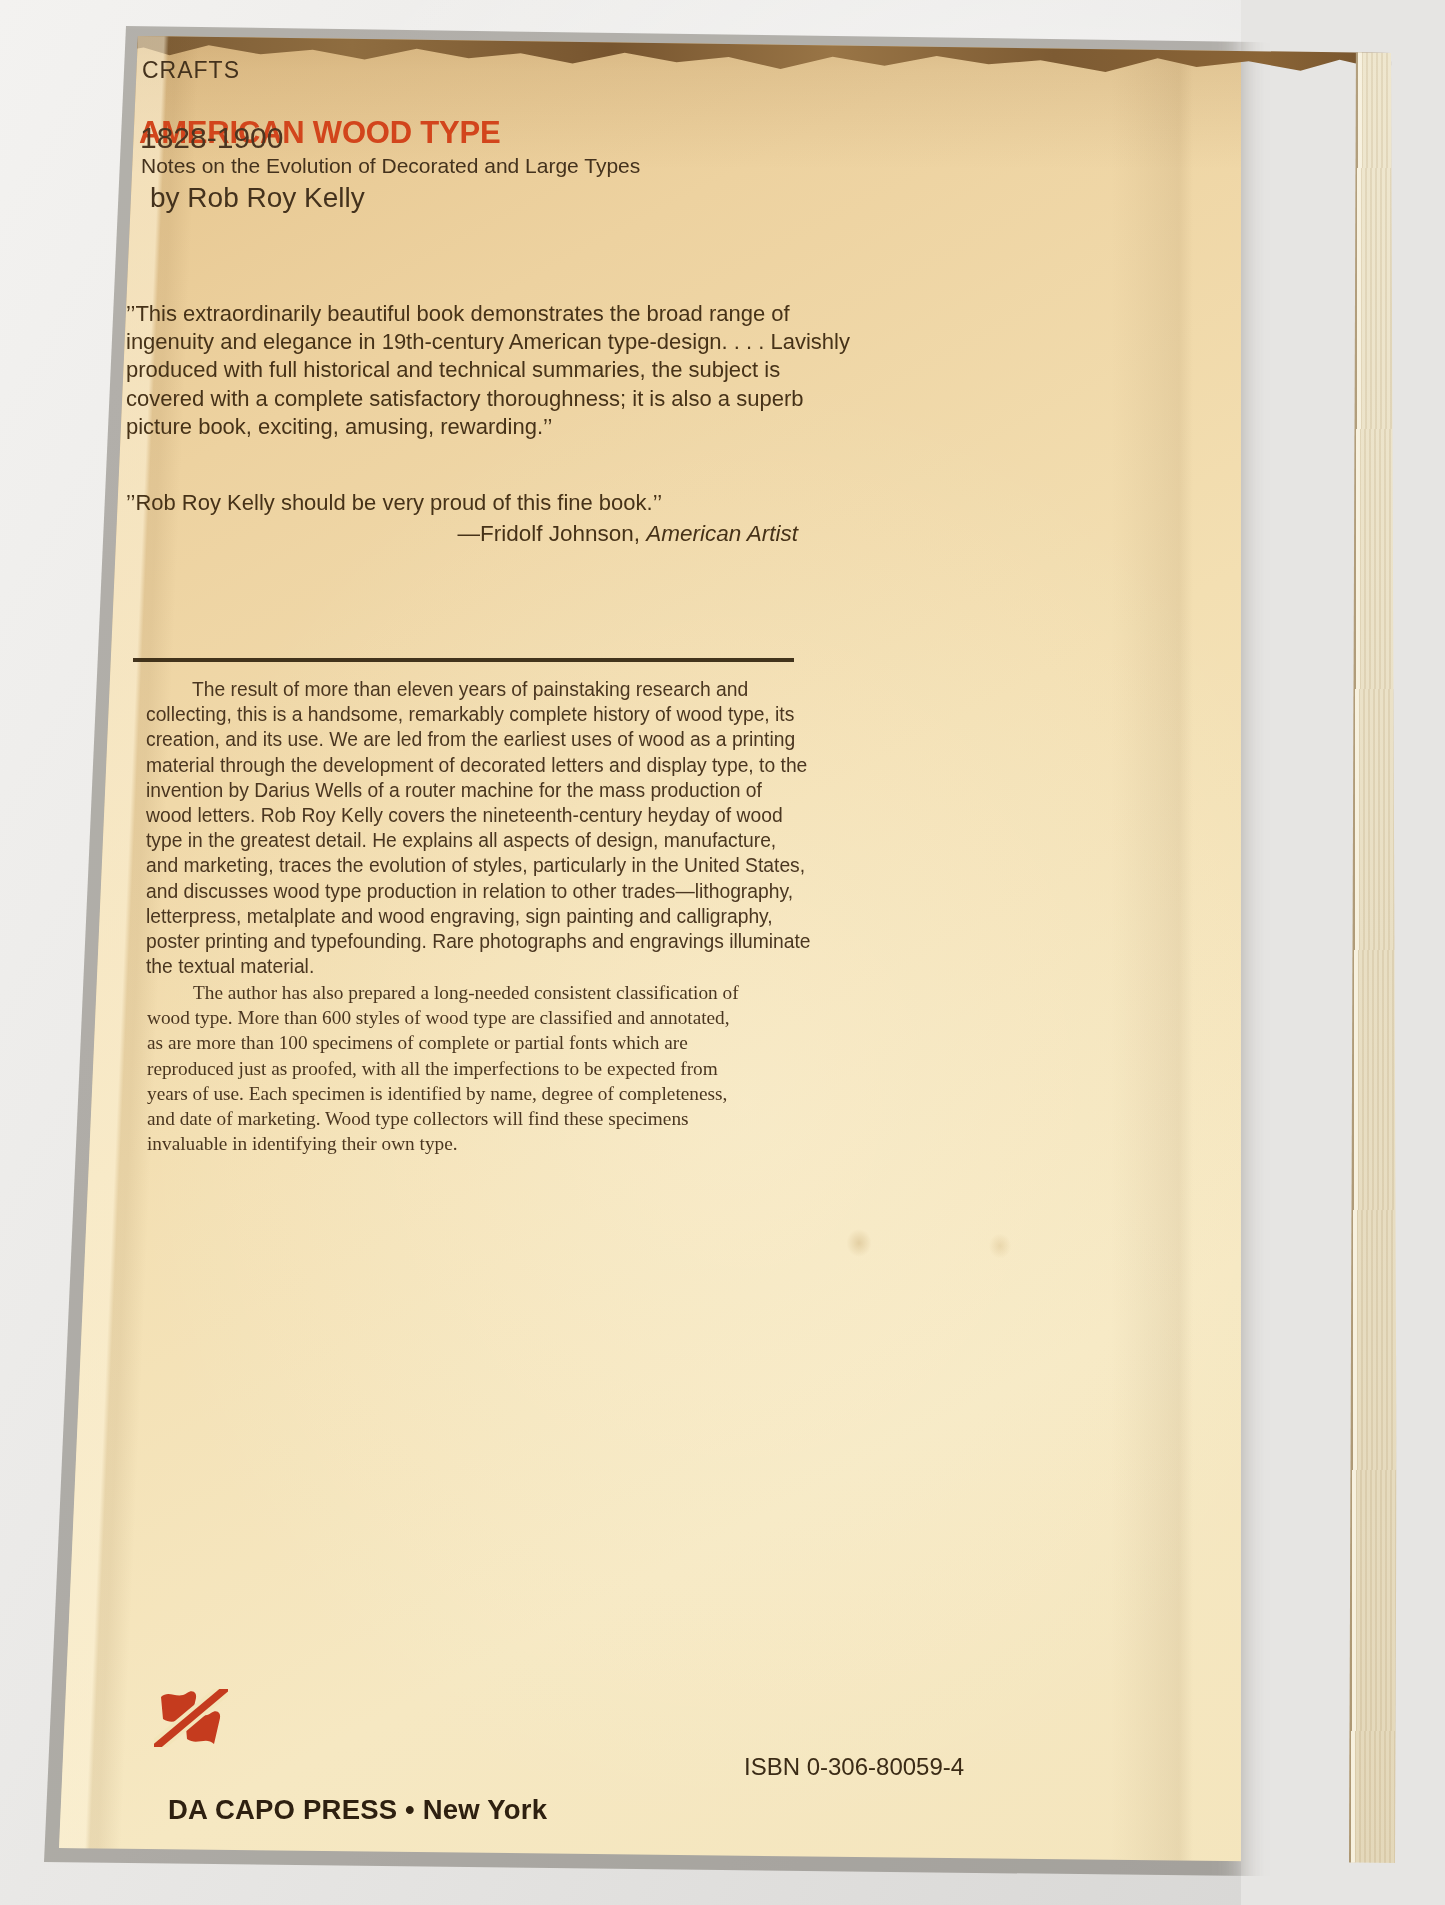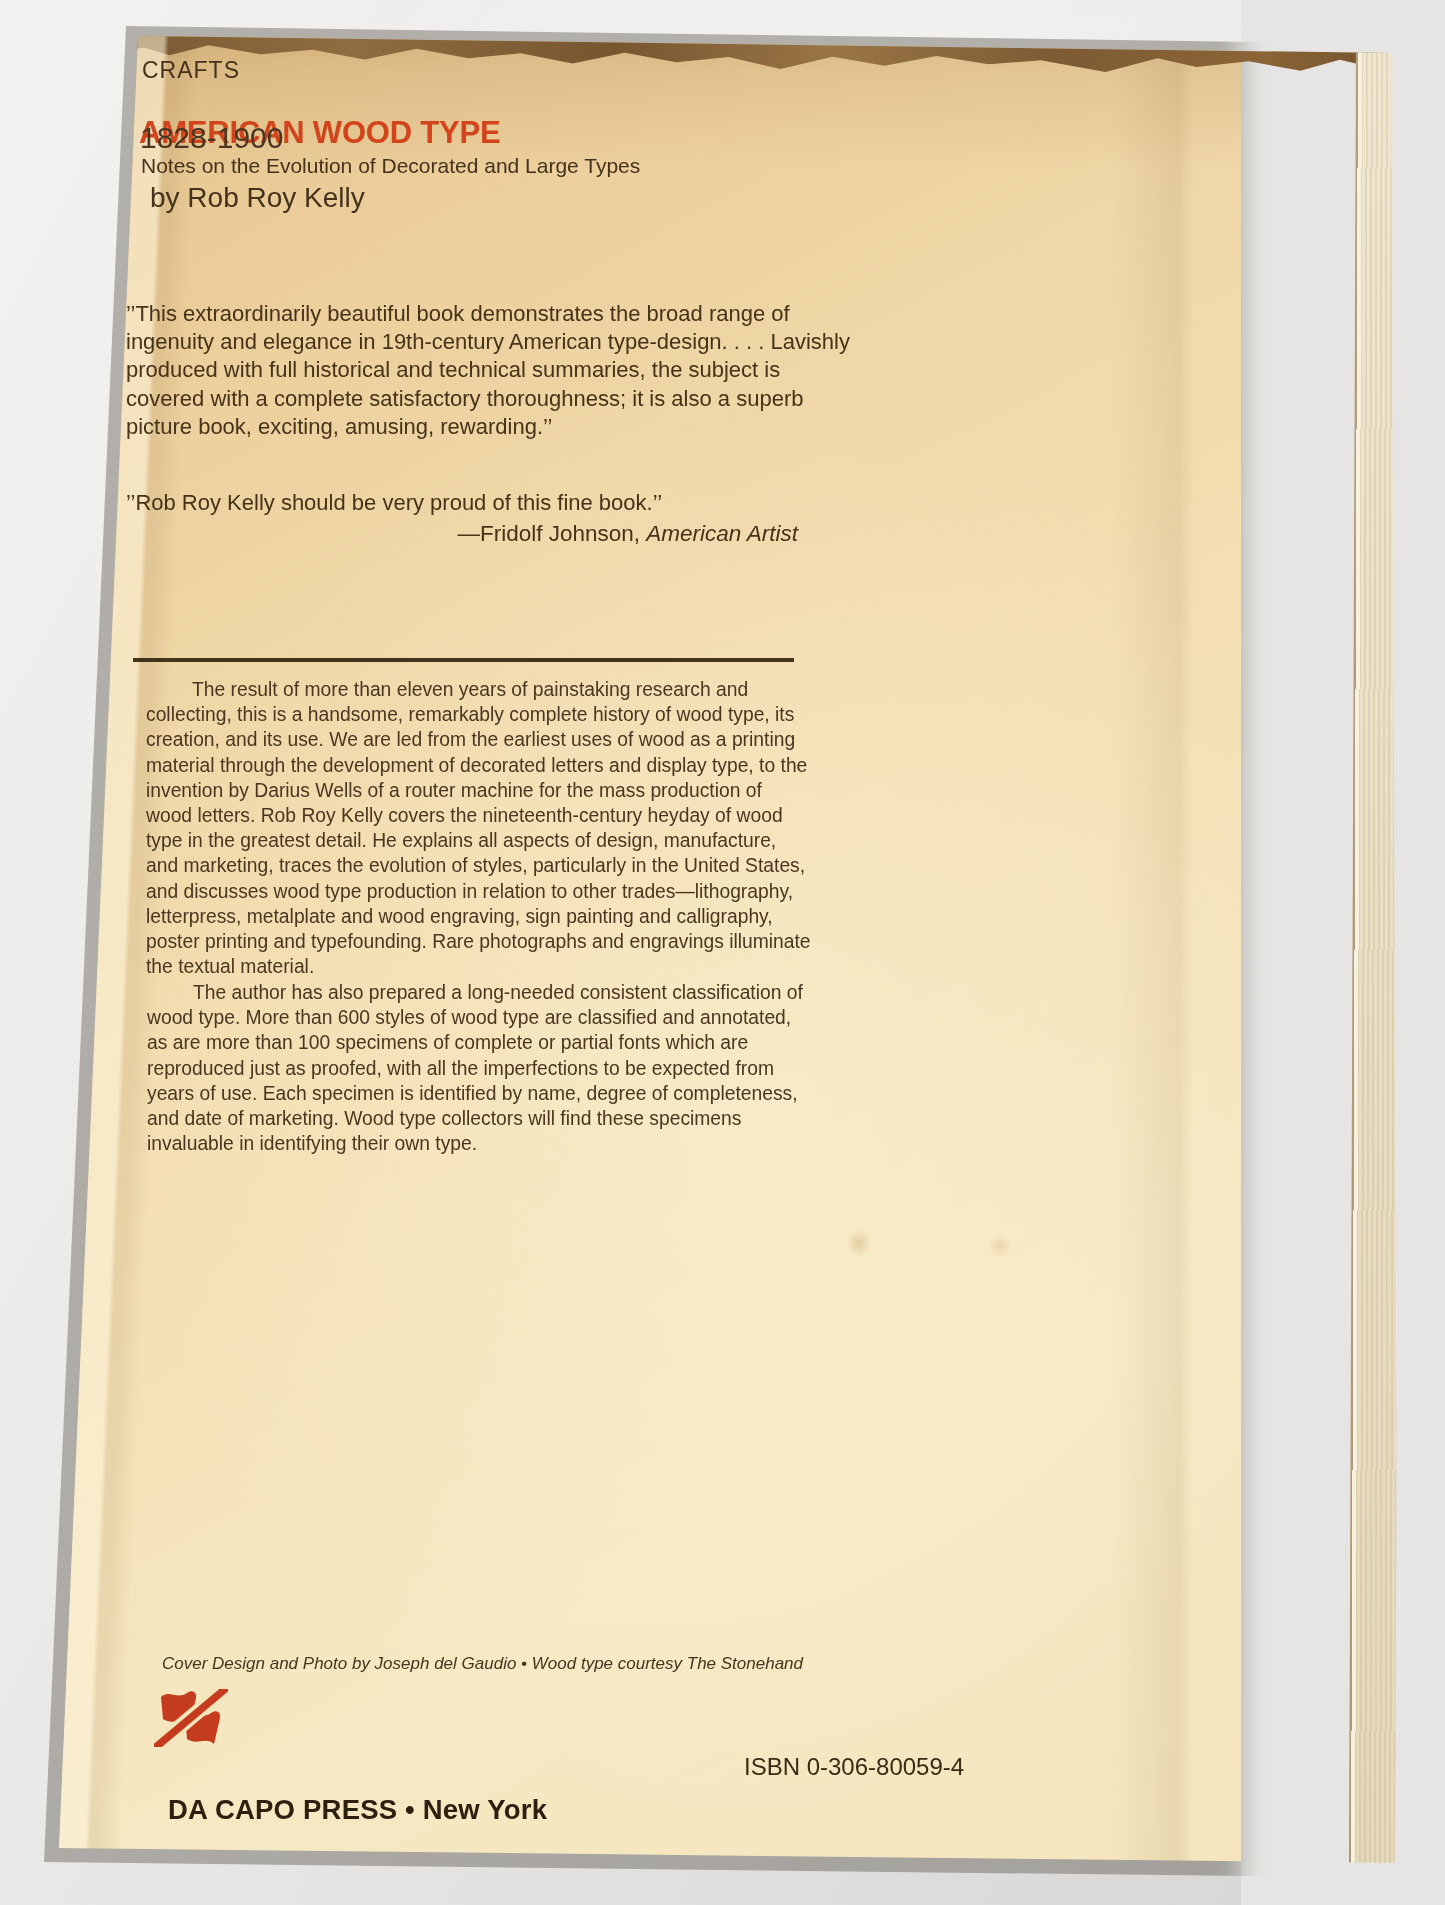--- a/index.html
+++ b/index.html
@@ -59,21 +59,21 @@
   .review{position:absolute;left:126px;width:672px;color:#463218;}
   .review .quote{white-space:pre;font-size:22px;line-height:28.2px;}
   .review .attr{white-space:pre;text-align:right;font-size:22.5px;margin-top:4px;}
   .review .attr .src{font-style:italic;}
   .r1{top:300px;}
   .r2{top:489px;}
   .r3{top:567px;}
   .rule{position:absolute;left:133px;top:658px;width:661px;height:3.5px;background:#33250f;opacity:.92;}
   .bodytext{white-space:pre;font-size:19.3px;line-height:25.2px;color:#4a3620;text-indent:46px;width:700px;}
   .p1{left:146px;top:677px;}
-  .p2{left:147px;top:980px;}
+  .p2{left:147px;top:980px;font-family:Liberation Serif, serif;}
   .credit{left:162px;top:1654px;font-size:17px;font-style:italic;color:#473420;}
   .logo{position:absolute;left:154px;top:1689px;width:74px;height:58px;}
   .publisher{left:168px;top:1750px;font-size:27.5px;font-weight:bold;color:#2e2010;letter-spacing:.2px;margin-top:44px;}
   .isbn{left:744px;top:1753px;font-size:24px;color:#3b2b16;}
 </style>
 </head>
 <body>
 
 <div class="scene">
   <div class="book-shadow"></div>
@@ -118,21 +118,20 @@
 poster printing and typefounding. Rare photographs and engravings illuminate
 the textual material.</div>
     <div class="txt bodytext p2">The author has also prepared a long-needed consistent classification of
 wood type. More than 600 styles of wood type are classified and annotated,
 as are more than 100 specimens of complete or partial fonts which are
 reproduced just as proofed, with all the imperfections to be expected from
 years of use. Each specimen is identified by name, degree of completeness,
 and date of marketing. Wood type collectors will find these specimens
 invaluable in identifying their own type.</div>
 
-    <div class="txt credit">Cover Design and Photo by Joseph del Gaudio • Wood type courtesy The Stonehand</div>
 
     <svg class="logo" viewBox="0 0 74 58">
       <path fill="#c53b1e" d="M7,8 C15,0 23,11 33,4 C39,0 43,4 42,9 L36,35 C28,27 19,37 9,30 Z"></path>
       <path fill="#c53b1e" d="M31,27 C39,20 47,31 57,24 C63,20 67,24 66,29 L60,55 C52,47 43,57 33,50 Z"></path>
       <g transform="rotate(-40 37 29)">
         <rect x="-22" y="21" width="118" height="15" fill="#f3e5ba"></rect>
         <rect x="-22" y="25" width="118" height="7.5" fill="#c53b1e"></rect>
       </g>
     </svg>
 

